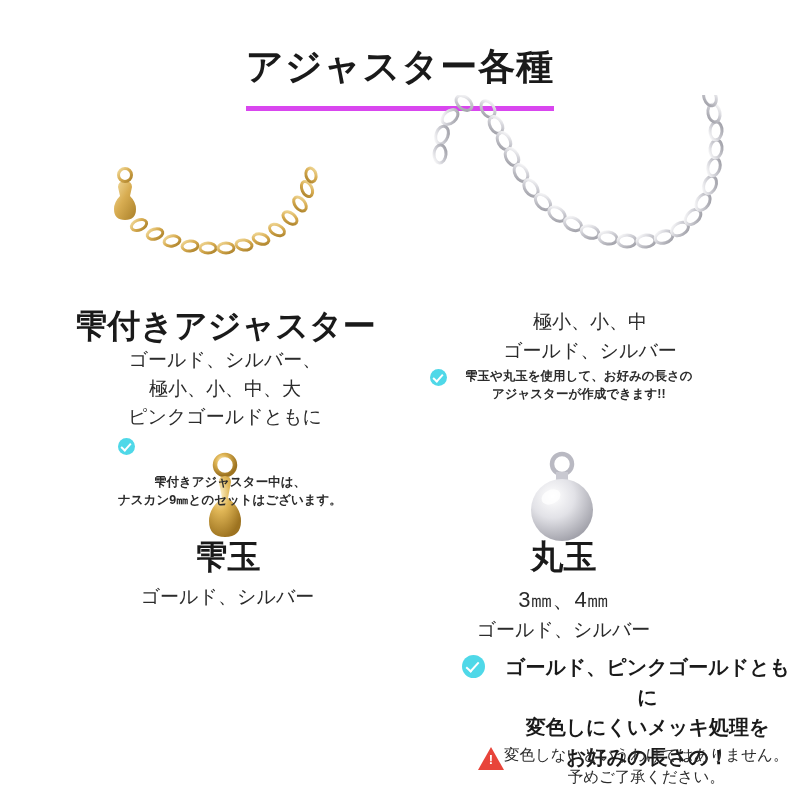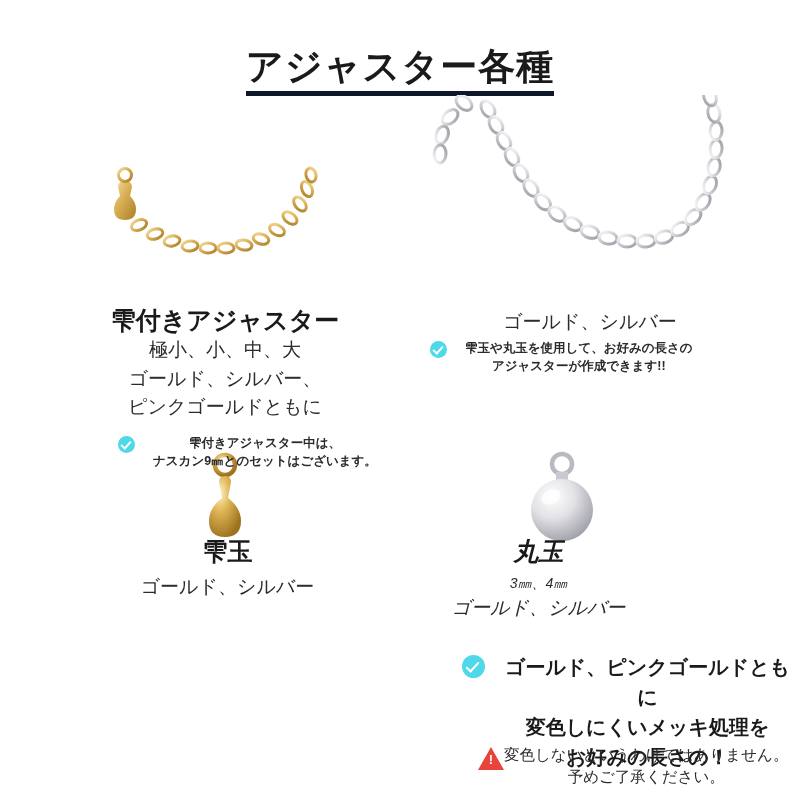--- a/index.html
+++ b/index.html
@@ -23,43 +23,43 @@
     left: 0;
     width: 800px;
     text-align: center;
   }
   .title {
     display: inline-block;
     font-size: 37px;
     font-weight: bold;
     letter-spacing: 1px;
     color: #1a1a1a;
-    padding-bottom: 2px;
-    border-bottom: 5px solid #0f172a;
+    padding-bottom: 17px;
+    border-bottom: 5px solid #d946ef;
     line-height: 1.15;
   }
 
   
   .block { position: absolute; text-align: center; }
 
   .heading {
-    font-size: 25px;
+    font-size: 33px;
     font-weight: bold;
     color: #1a1a1a;
     line-height: 1.25;
     white-space: nowrap;
   }
   .sub {
     font-size: 19px;
     color: #2b2b2b;
     line-height: 1.5;
     white-space: nowrap;
   }
   .sub-sm {
-    font-size: 14px;
+    font-size: 22px;
     color: #2b2b2b;
     line-height: 1.5;
     white-space: nowrap;
   }
 
   
   .note-row {
     display: flex;
     align-items: flex-start;
     gap: 18px;
@@ -246,45 +246,46 @@
     </radialGradient>
   </defs>
   <circle cx="52" cy="16" r="10" fill="none" stroke="#b9b9c2" stroke-width="4.5"></circle>
   <path d="M46 24 h12 v10 h-12 z" fill="#c9c9d1"></path>
   <circle cx="52" cy="62" r="31" fill="url(#silvBead)"></circle>
   <ellipse cx="41" cy="49" rx="10" ry="7" fill="#ffffff" opacity="0.75" transform="rotate(-25 41 49)"></ellipse>
 </svg>
 
 <div class="block" style="left:60px; top:305px; width:330px;">
   <div class="heading">雫付きアジャスター</div>
+  <div class="sub">ゴールド、シルバー、</div>
   <div class="sub">極小、小、中、大</div>
-  <div class="sub">ゴールド、シルバー、</div>
   <div class="sub">ピンクゴールドともに</div>
-  <div class="note-row" style="margin-top:12px; padding-left:58px;">
+  <div class="note-row" style="margin-top:4px; padding-left:58px;flex-direction:column;">
     <span class="check"></span>
     <span class="note-text" style="white-space:pre-line;">雫付きアジャスター中は、
 ナスカン9㎜とのセットはございます。</span>
   </div>
 </div>
 
 <div class="block" style="left:390px; top:308px; width:400px;">
+  <div class="sub">極小、小、中</div>
   <div class="sub">ゴールド、シルバー</div>
   <div class="note-row" style="margin-top:2px; padding-left:40px;">
     <span class="check"></span>
     <span class="note-text" style="white-space:pre-line;">雫玉や丸玉を使用して、お好みの長さの
 アジャスターが作成できます!!</span>
   </div>
 </div>
 
 <div class="block" style="left:85px; top:536px; width:285px;text-align:center;">
   <div class="heading">雫玉</div>
   <div class="sub" style="margin-top:6px;">ゴールド、シルバー</div>
 </div>
 
-<div class="block" style="left:396px; top:536px; width:285px;font-style:italic;">
+<div class="block" style="left:421px; top:536px; width:285px;">
   <div class="heading">丸玉</div>
   <div class="sub-sm" style="margin-top:6px;">3㎜、4㎜</div>
   <div class="sub">ゴールド、シルバー</div>
 </div>
 
 <div class="block" style="left:462px; top:652px; width:330px; text-align:left;">
   <div class="note-row">
     <span class="check big"></span>
     <span class="note-text lg" style="white-space:pre-line;">ゴールド、ピンクゴールドともに
 変色しにくいメッキ処理を

